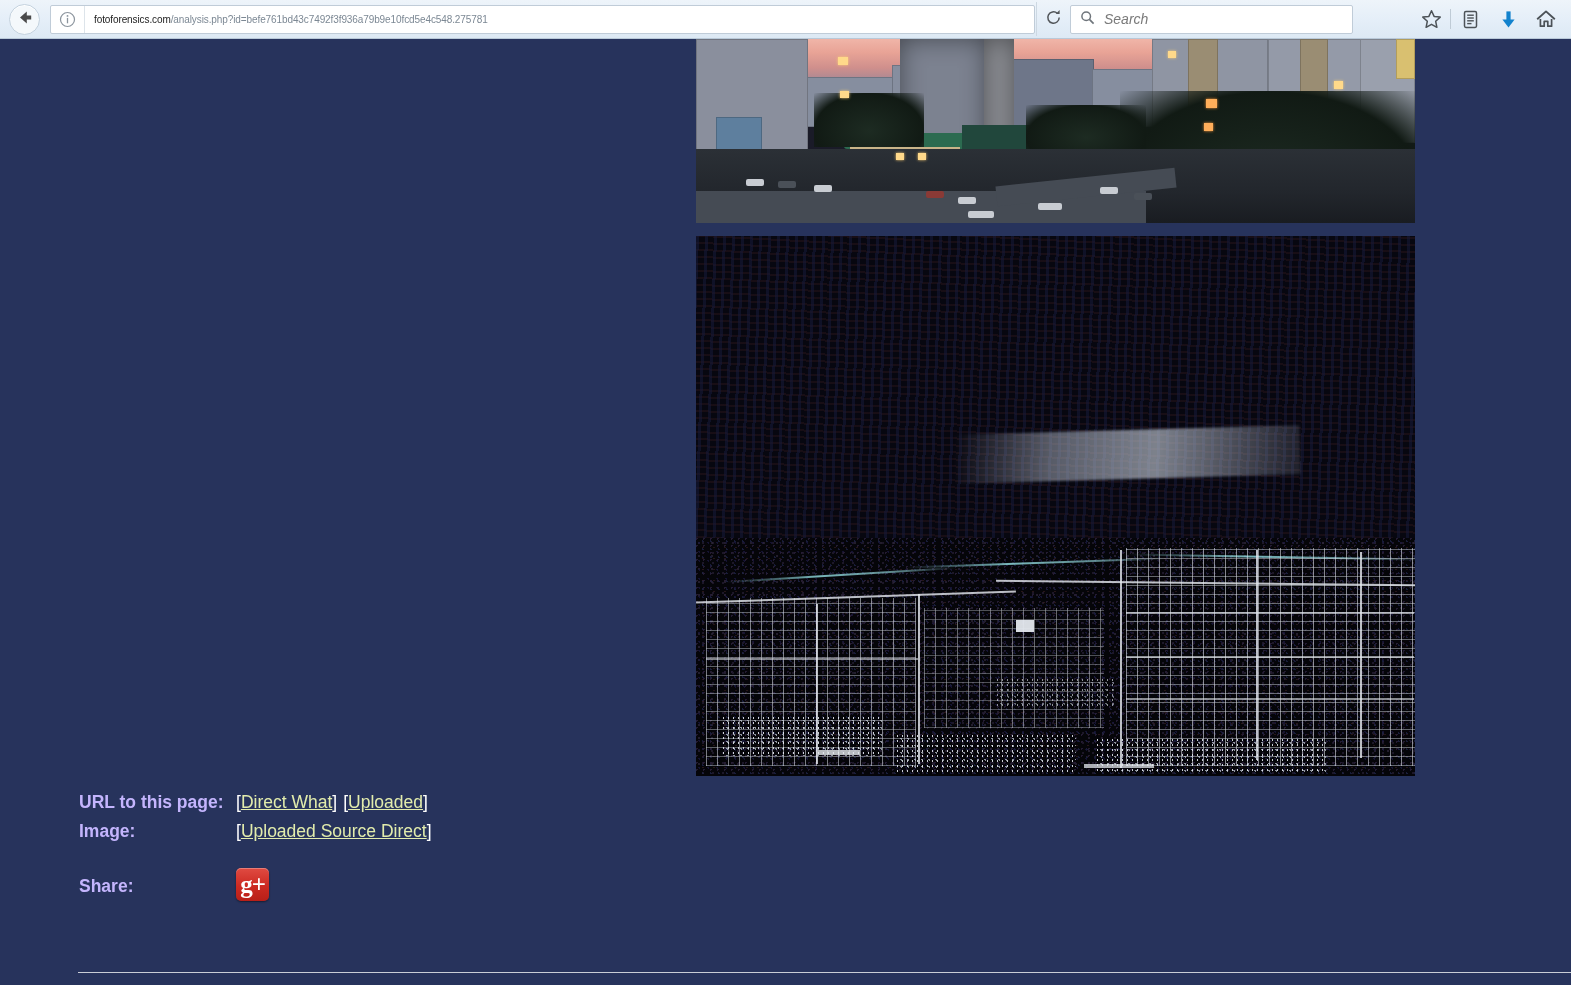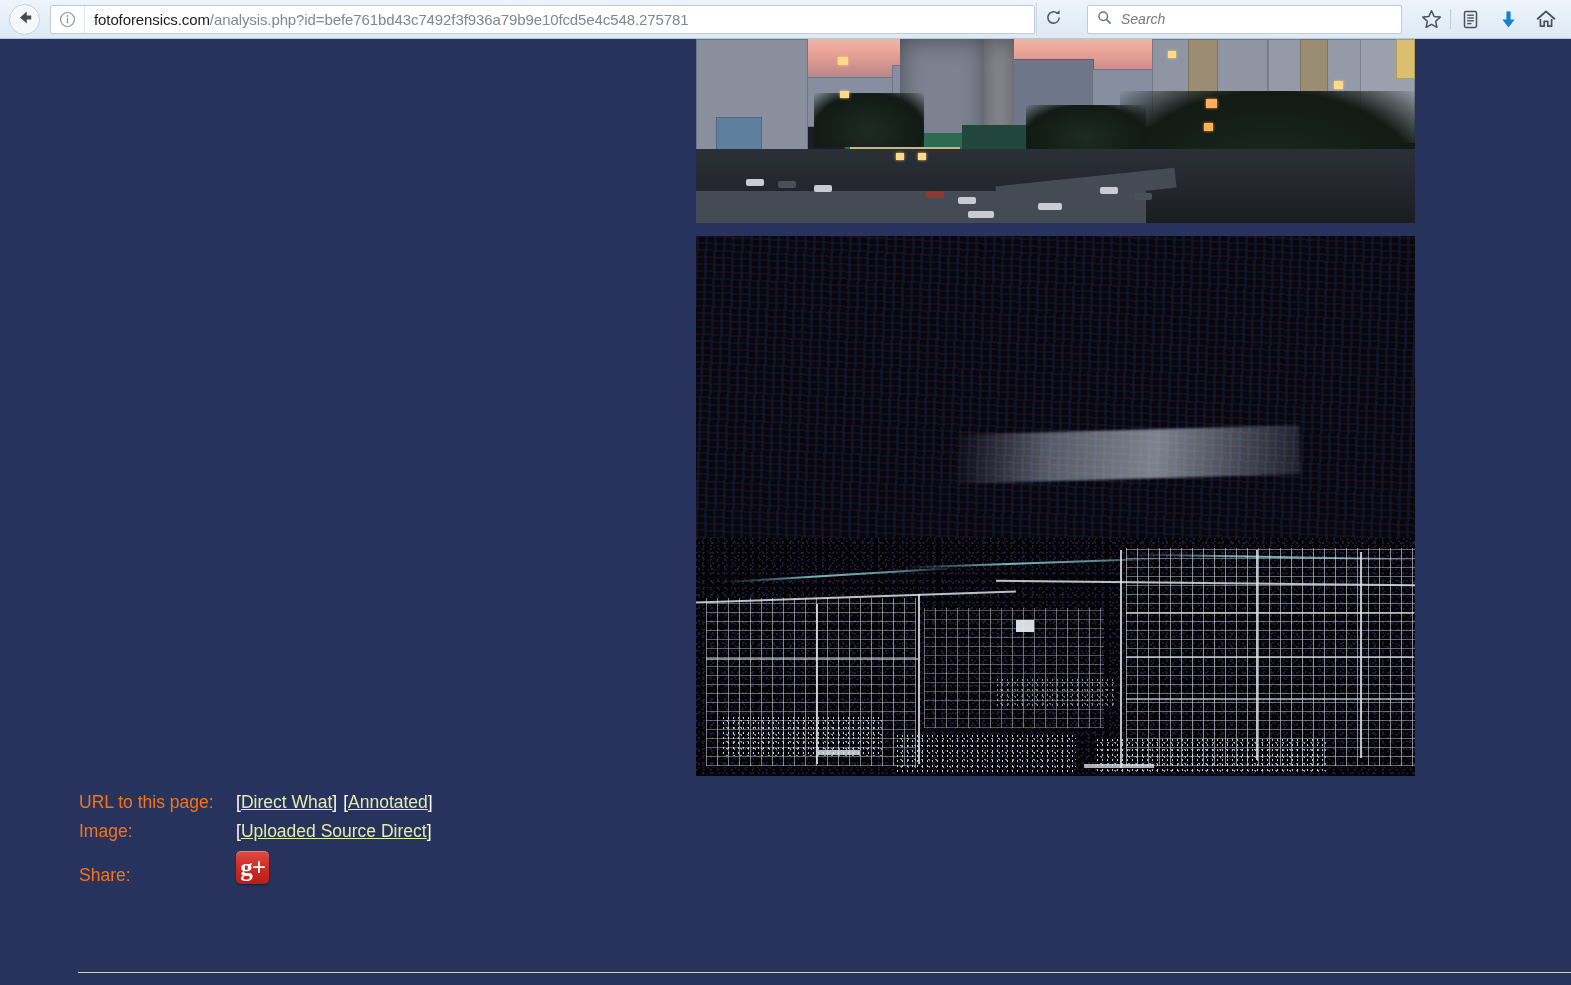--- a/index.html
+++ b/index.html
@@ -51,39 +51,39 @@
   }
   #identity-icon {
     width: 34px; height: 27px;
     display: flex; align-items: center; justify-content: center;
     border-right: 1px solid #dde4ea;
     flex: 0 0 auto;
     cursor: pointer;
   }
   #url-text {
     padding-left: 9px;
-    font-size: 15px;
+    font-size: 10px;
     white-space: nowrap;
     color: #7c8894;
     letter-spacing: -0.1px;
     overflow: hidden;
   }
   #url-text .host { color: #1c1c1c; }
 
   #reload-button {
     width: 34px; height: 34px;
     margin-left: 1px;
     display: flex; align-items: center; justify-content: center;
     border-left: 1px solid #cdd8e2;
     cursor: pointer;
   }
 
   #search-wrap {
-    width: 315px; height: 29px;
-    margin-left: 17px;
+    width: 283px; height: 29px;
+    margin-left: 0;
     background: #fff;
     border: 1px solid #c0ccd8;
     border-radius: 2px;
     display: flex; align-items: center;
     flex: 0 0 auto;
   }
   #search-wrap .mag { margin: 0 7px 0 9px; flex: 0 0 auto; }
   #search-input {
     border: none; outline: none;
     background: transparent;
@@ -257,28 +257,28 @@
     left: 79px; top: 749px;
     width: 700px;
   }
   .info-row {
     display: flex;
     align-items: center;
     height: 29px;
     color: #ffffff;
     font-size: 17.5px;
   }
-  .info-label { width: 157px; flex: 0 0 auto; color:#f97316; }
+  .info-label { width: 157px; flex: 0 0 auto; color:#c4b5fd;font-weight:bold; }
   .brk { color:#ffffff; }
   a.ffl {
     color: #e2ecac;
     text-decoration: underline;
     cursor: pointer;
   }
-  #share-row { height: 40px; align-items: flex-end; }
+  #share-row { height: 40px; align-items: center; margin-top: 20px; }
   #gplus-btn {
     margin-left: 0px;
     width: 33px; height: 33px;
     border-radius: 5px;
     background: linear-gradient(180deg,#e04b42 0%,#cc2a22 55%,#b81f18 100%);
     box-shadow: 0 1px 2px rgba(0,0,0,.45), inset 0 1px 0 rgba(255,255,255,.28);
     display:flex; align-items:center; justify-content:center;
     cursor:pointer;
     position: relative;
     top: -2px;
@@ -483,21 +483,21 @@
       <div class="ela-edge" style="left:388px; top:226px; width:70px; height:4px; opacity:.75;"></div>
     </div>
   </div>
 
   <div id="info-block">
 
     <div class="info-row">
       <span class="info-label">URL to this page:</span>
       <span><span class="brk">[</span><a class="ffl">Direct What</a><span class="brk">]</span></span>
       <span style="width:6px;"></span>
-      <span><span class="brk">[</span><a class="ffl">Annotated</a><span class="brk">]</span></span>
+      <span><span class="brk">[</span><a class="ffl">Uploaded</a><span class="brk">]</span></span>
     </div>
 
     <div class="info-row">
       <span class="info-label">Image:</span>
       <span><span class="brk">[</span><a class="ffl">Uploaded Source Direct</a><span class="brk">]</span></span>
     </div>
 
     <div class="info-row" id="share-row">
       <span class="info-label">Share:</span>
       <span id="gplus-btn">

